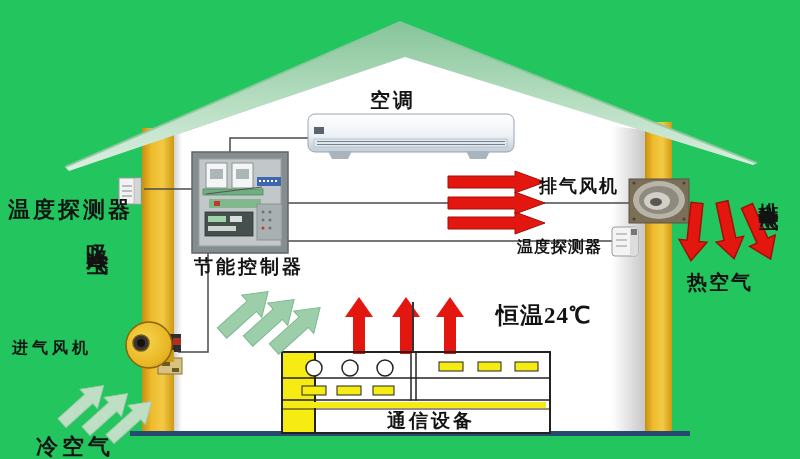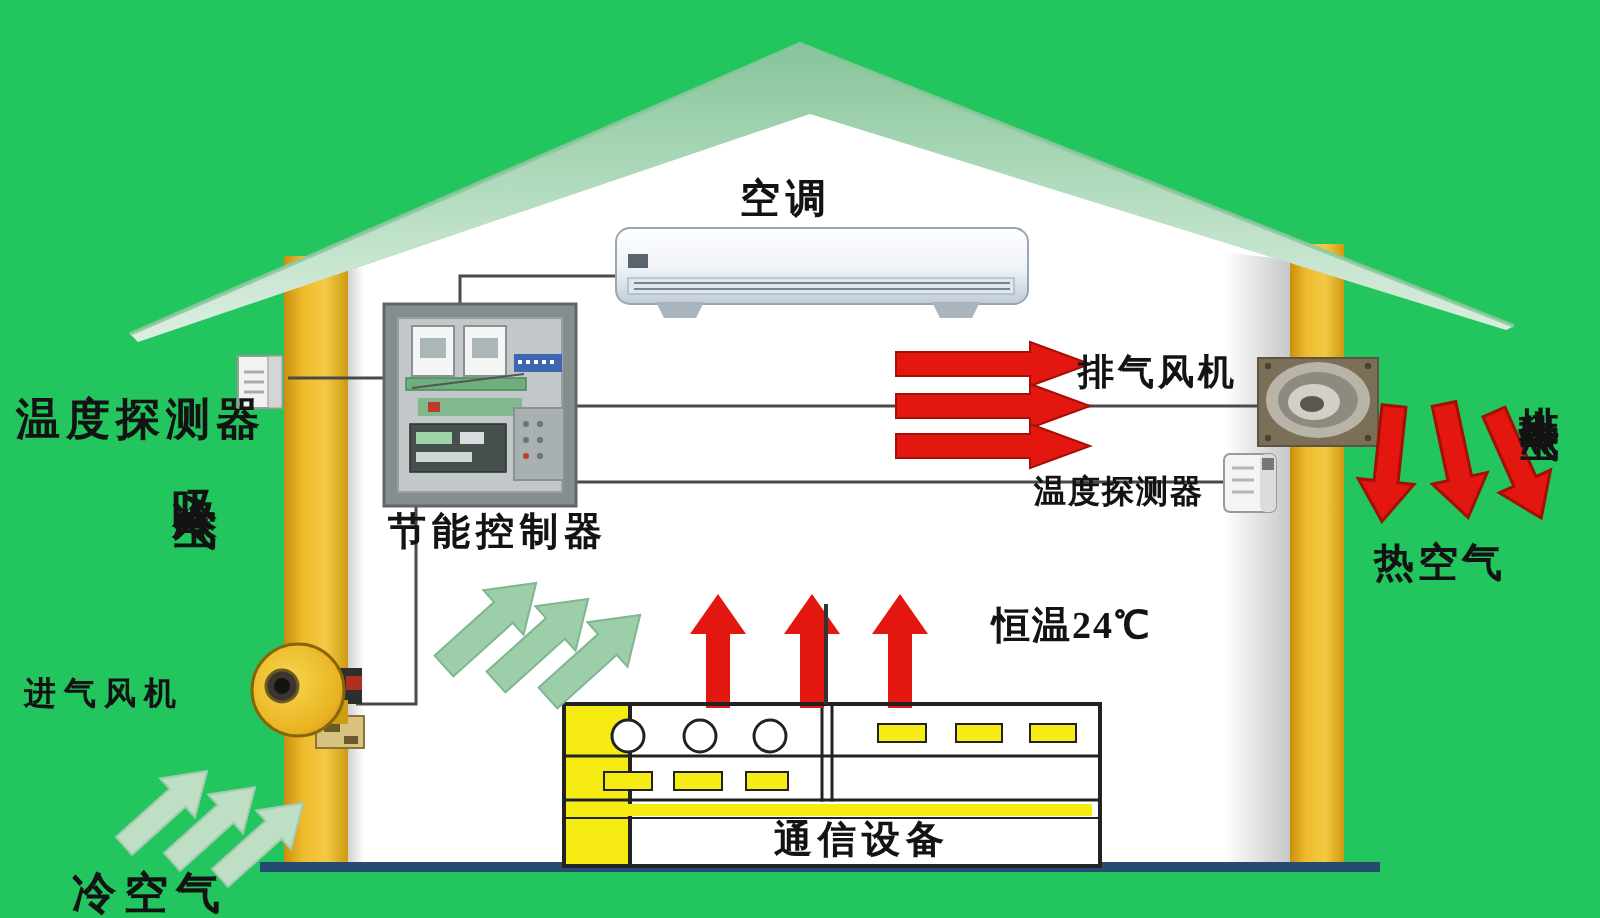--- a/index.html
+++ b/index.html
@@ -235,20 +235,20 @@
   <div class="label" style="left:12px;top:339px;font-size:16px;letter-spacing:4px;">进气风机</div>
 
   <div class="label" style="left:36px;top:410px;font-size:22px;letter-spacing:4px;margin-top:24px;">冷空气</div>
 
   <div class="label" style="left:194px;top:256px;font-size:19px;letter-spacing:3px;">节能控制器</div>
 
   <div class="label" style="left:539px;top:176px;font-size:18px;letter-spacing:2px;">排气风机</div>
 
   <div class="label" style="left:517px;top:238px;font-size:16px;letter-spacing:1px;">温度探测器</div>
 
-  <div class="label" style="left:496px;top:303px;font-size:19px;letter-spacing:1px;">恒温24℃</div>
+  <div class="label" style="left:496px;top:303px;font-size:23px;letter-spacing:1px;">恒温24℃</div>
 
   <div class="label" style="left:687px;top:271px;font-size:20px;letter-spacing:2px;">热空气</div>
 
   <div class="label v-label" style="left:757px;top:187px;font-size:20px;">排出热空气</div>
 
   <div class="label" style="left:387px;top:410px;font-size:19px;letter-spacing:3px;text-align:center;">通信设备</div>
 </div>
 
 </body></html>

